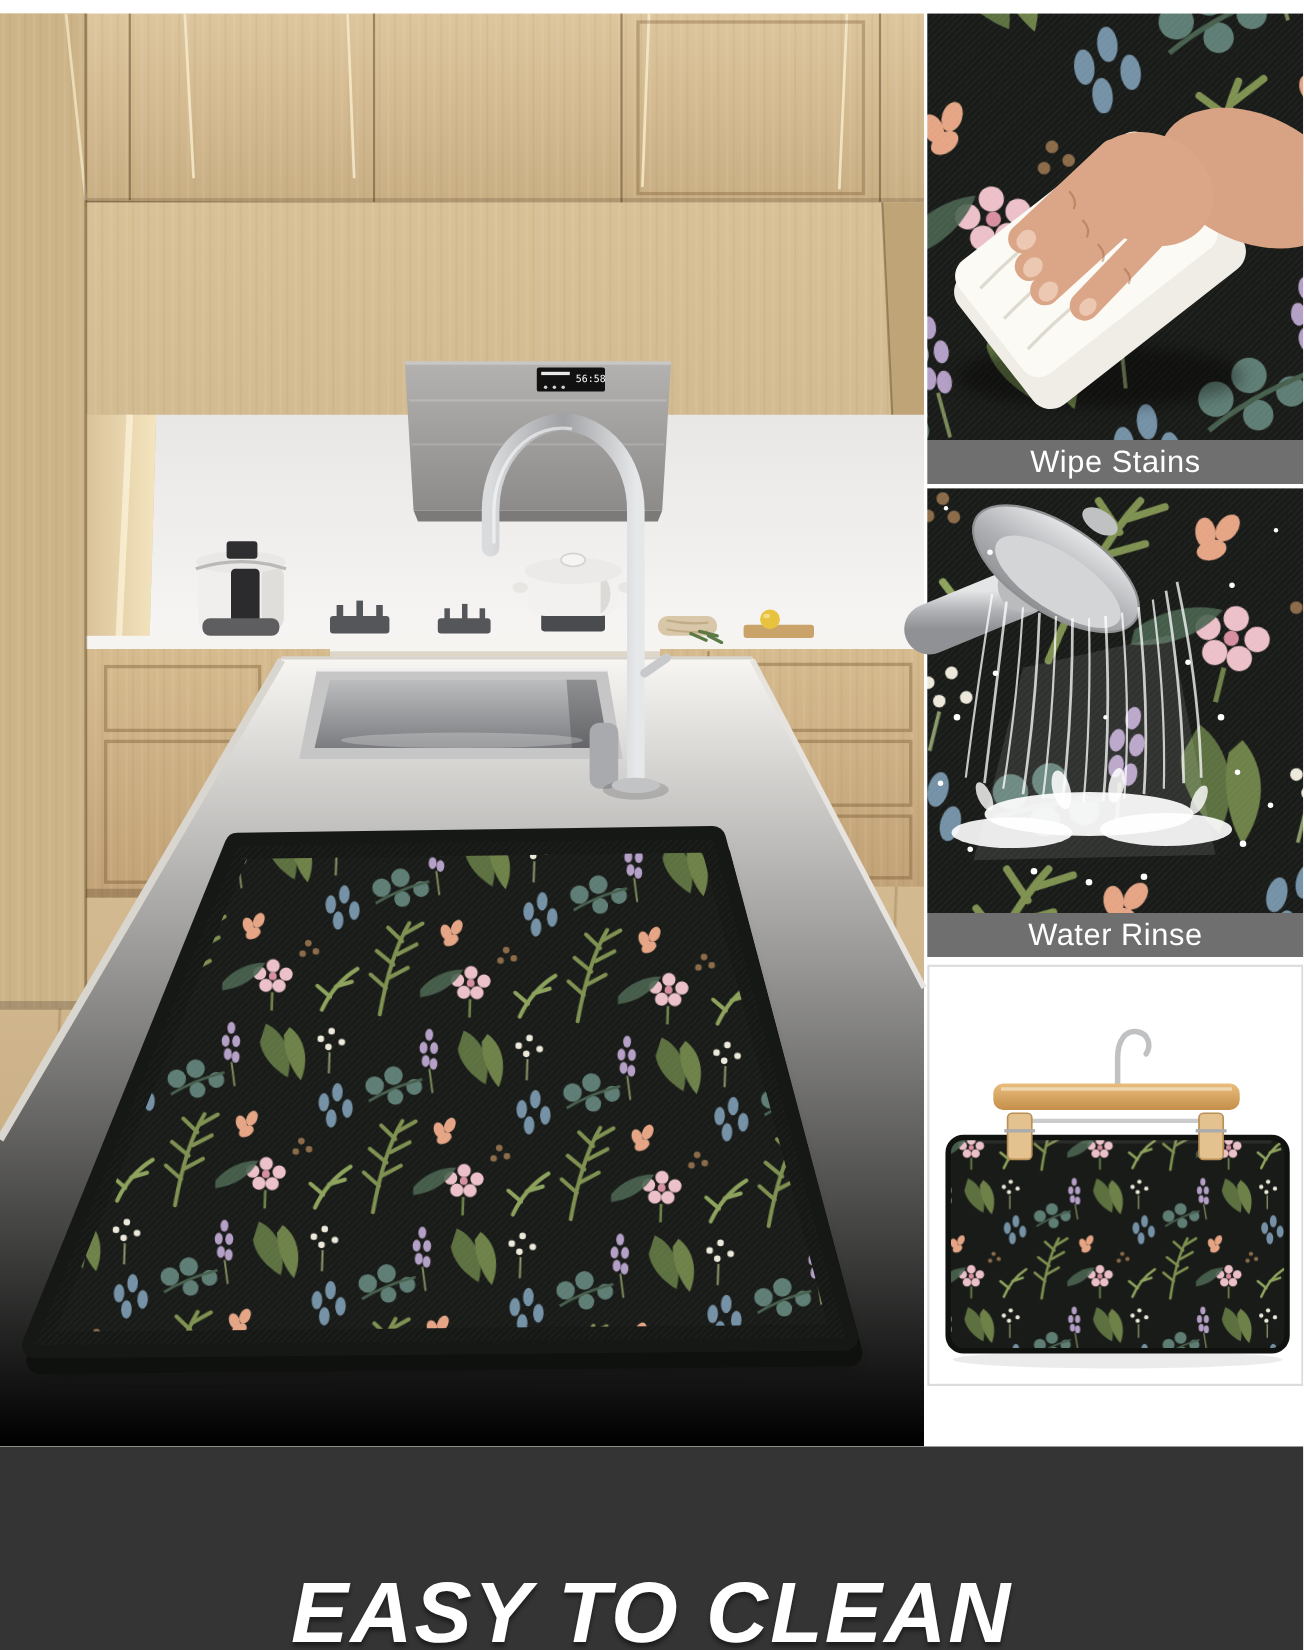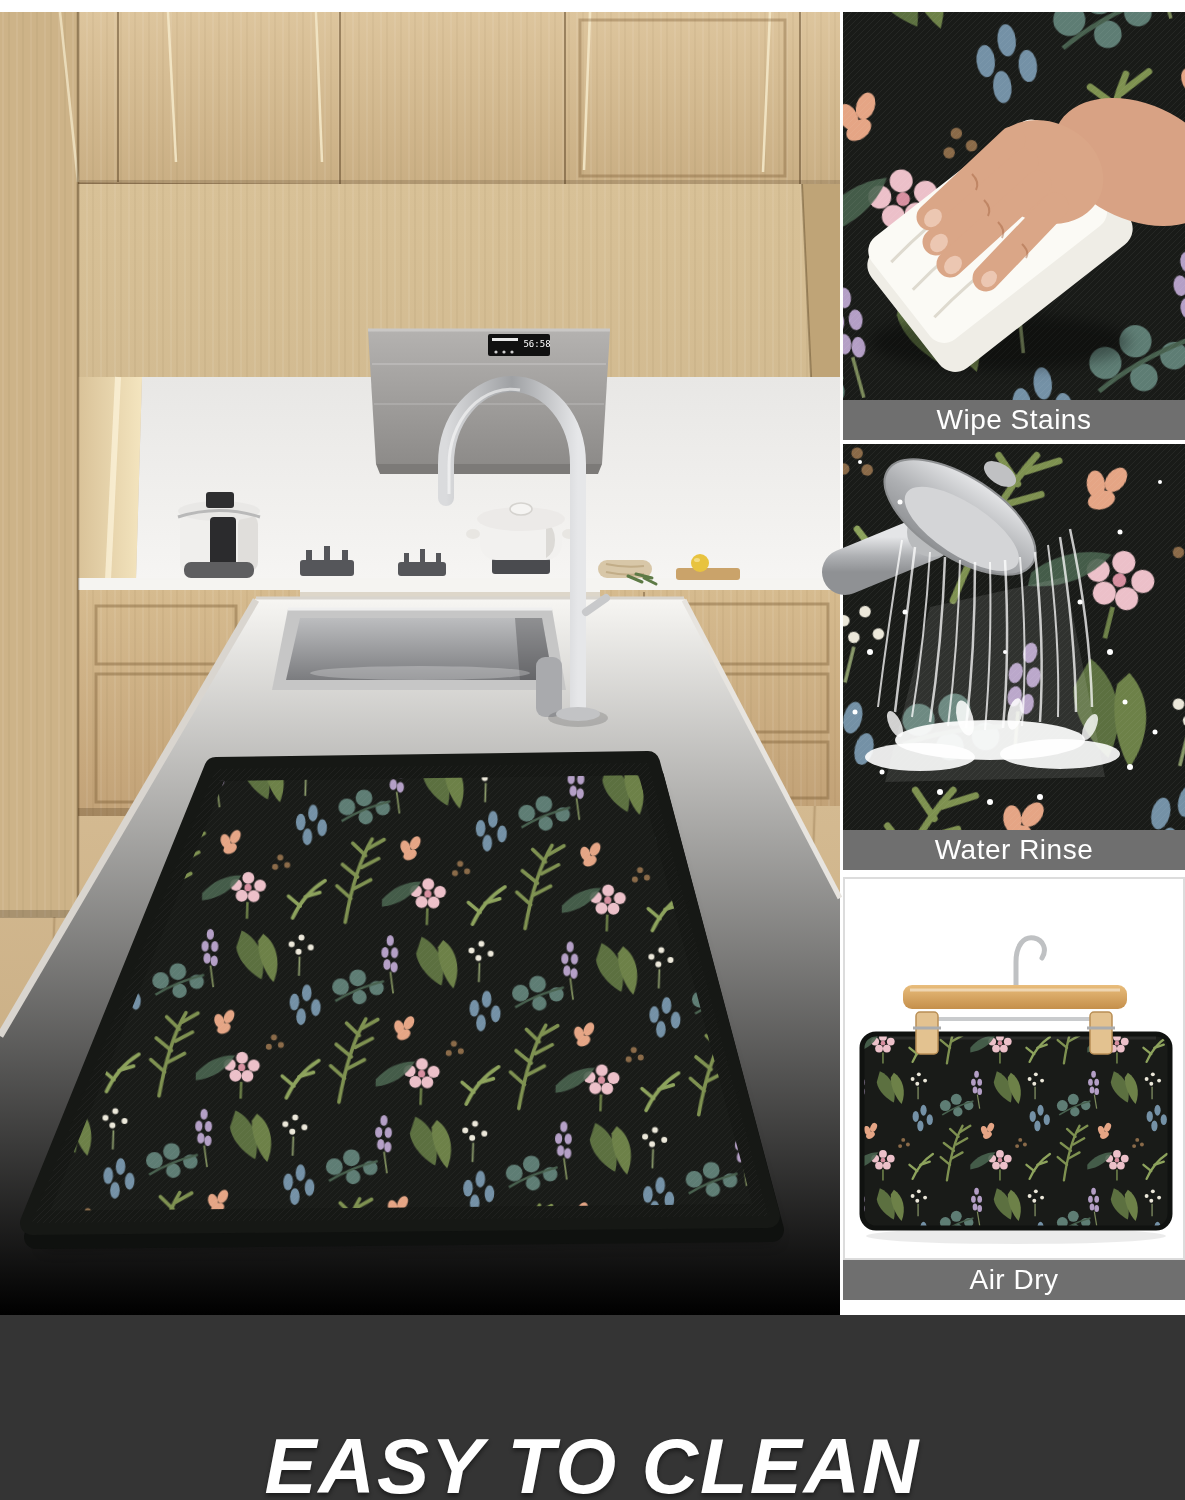--- a/index.html
+++ b/index.html
@@ -449,21 +449,18 @@
     </g>
   </g>
 </svg>
 
 <div class="label-bar b2">
   <span>Water Rinse</span>
 </div>
 <div class="label-bar b1">
   <span>Wipe Stains</span>
 </div>
-<div class="label-bar b3">
-  <span>Air Dry</span>
-</div>
 
 <div class="banner">
   <span>EASY TO CLEAN</span>
 </div>
 
 </div>
 
 </body></html>

